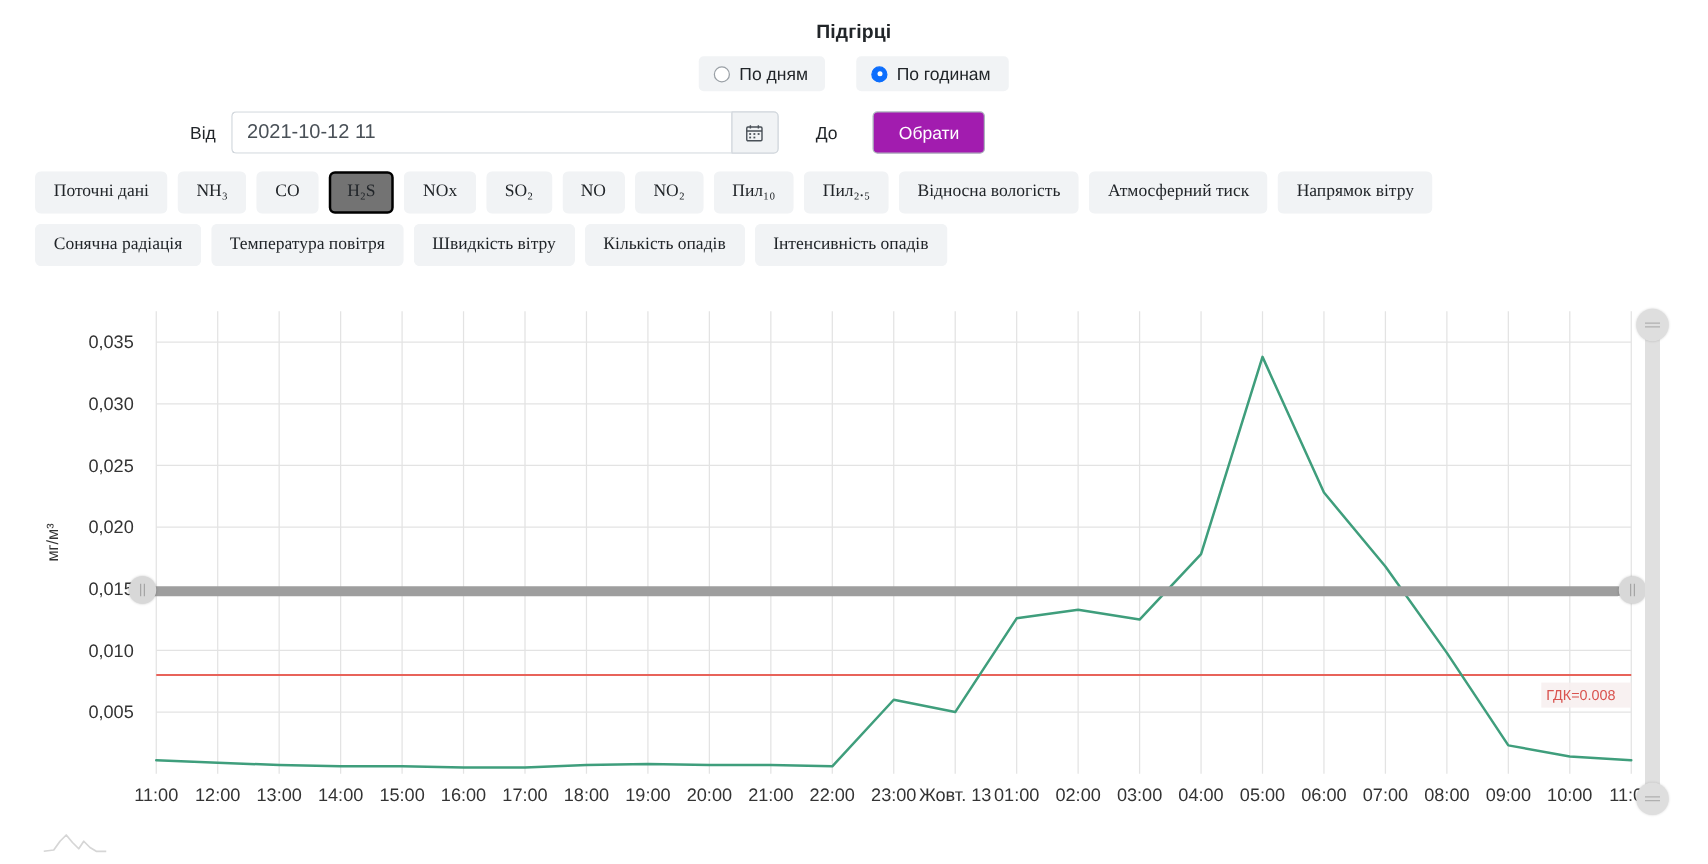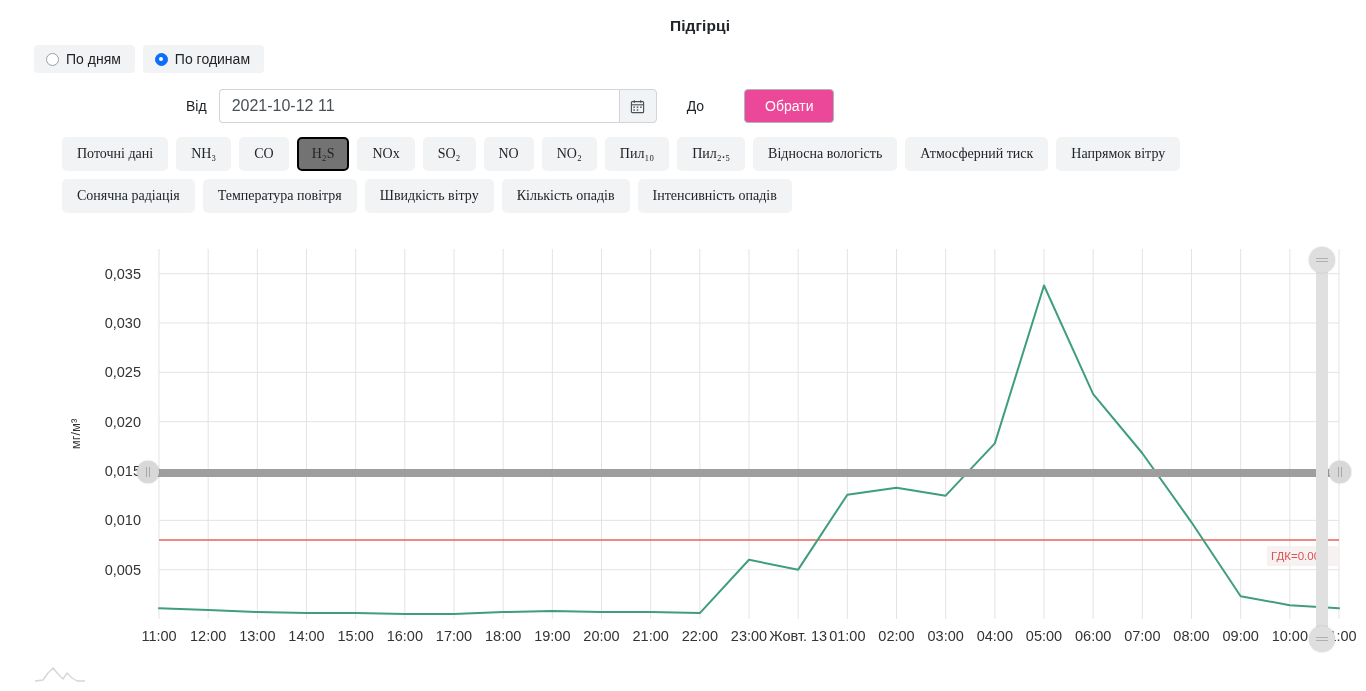--- a/index.html
+++ b/index.html
@@ -5,34 +5,35 @@
 <style>
   * { box-sizing: border-box; }
   html, body {
     margin: 0; padding: 0;
     width: 1366px; height: 691px;
     background: #ffffff;
     font-family: "Liberation Sans", sans-serif;
     color: #212529;
     overflow: hidden;
   }
-  .page { position: relative; width: 1366px; height: 691px; padding-left: 34px; }
+  .page { position: relative; width: 1366px; height: 691px; }
 
   
   .title {
     text-align: center;
     font-size: 15.5px;
     font-weight: bold;
     color: #212529;
     padding-top: 17px;
     letter-spacing: .1px;
   }
   .mode-row {
     display: flex;
-    gap: 8px;
+    justify-content: center;
+    gap: 25px;
     margin-top: 10px;
   }
   .mode-btn {
     background: #f1f3f5;
     border-radius: 4px;
     padding: 7px 14px 7px 12px;
     font-size: 14px;
     display: flex;
     align-items: center;
     gap: 7px;
@@ -102,22 +103,22 @@
     background: #f1f3f5;
     display: flex;
     align-items: center;
     justify-content: center;
     cursor: pointer;
     color: #495057;
   }
   .cal-btn svg { display:block; }
   .gap-to { width: 30px; }
   .obrati-btn {
-    margin-left: 28px;
-    background: #ec4899;
+    margin-left: 16px;
+    background: #a21caf;
     color: #fff;
     border: 1px solid #adb5bd;
     border-radius: 4px;
     height: 34px;
     padding: 0 20px;
     font-size: 14px;
     cursor: pointer;
     font-family: "Liberation Sans", sans-serif;
   }
 

